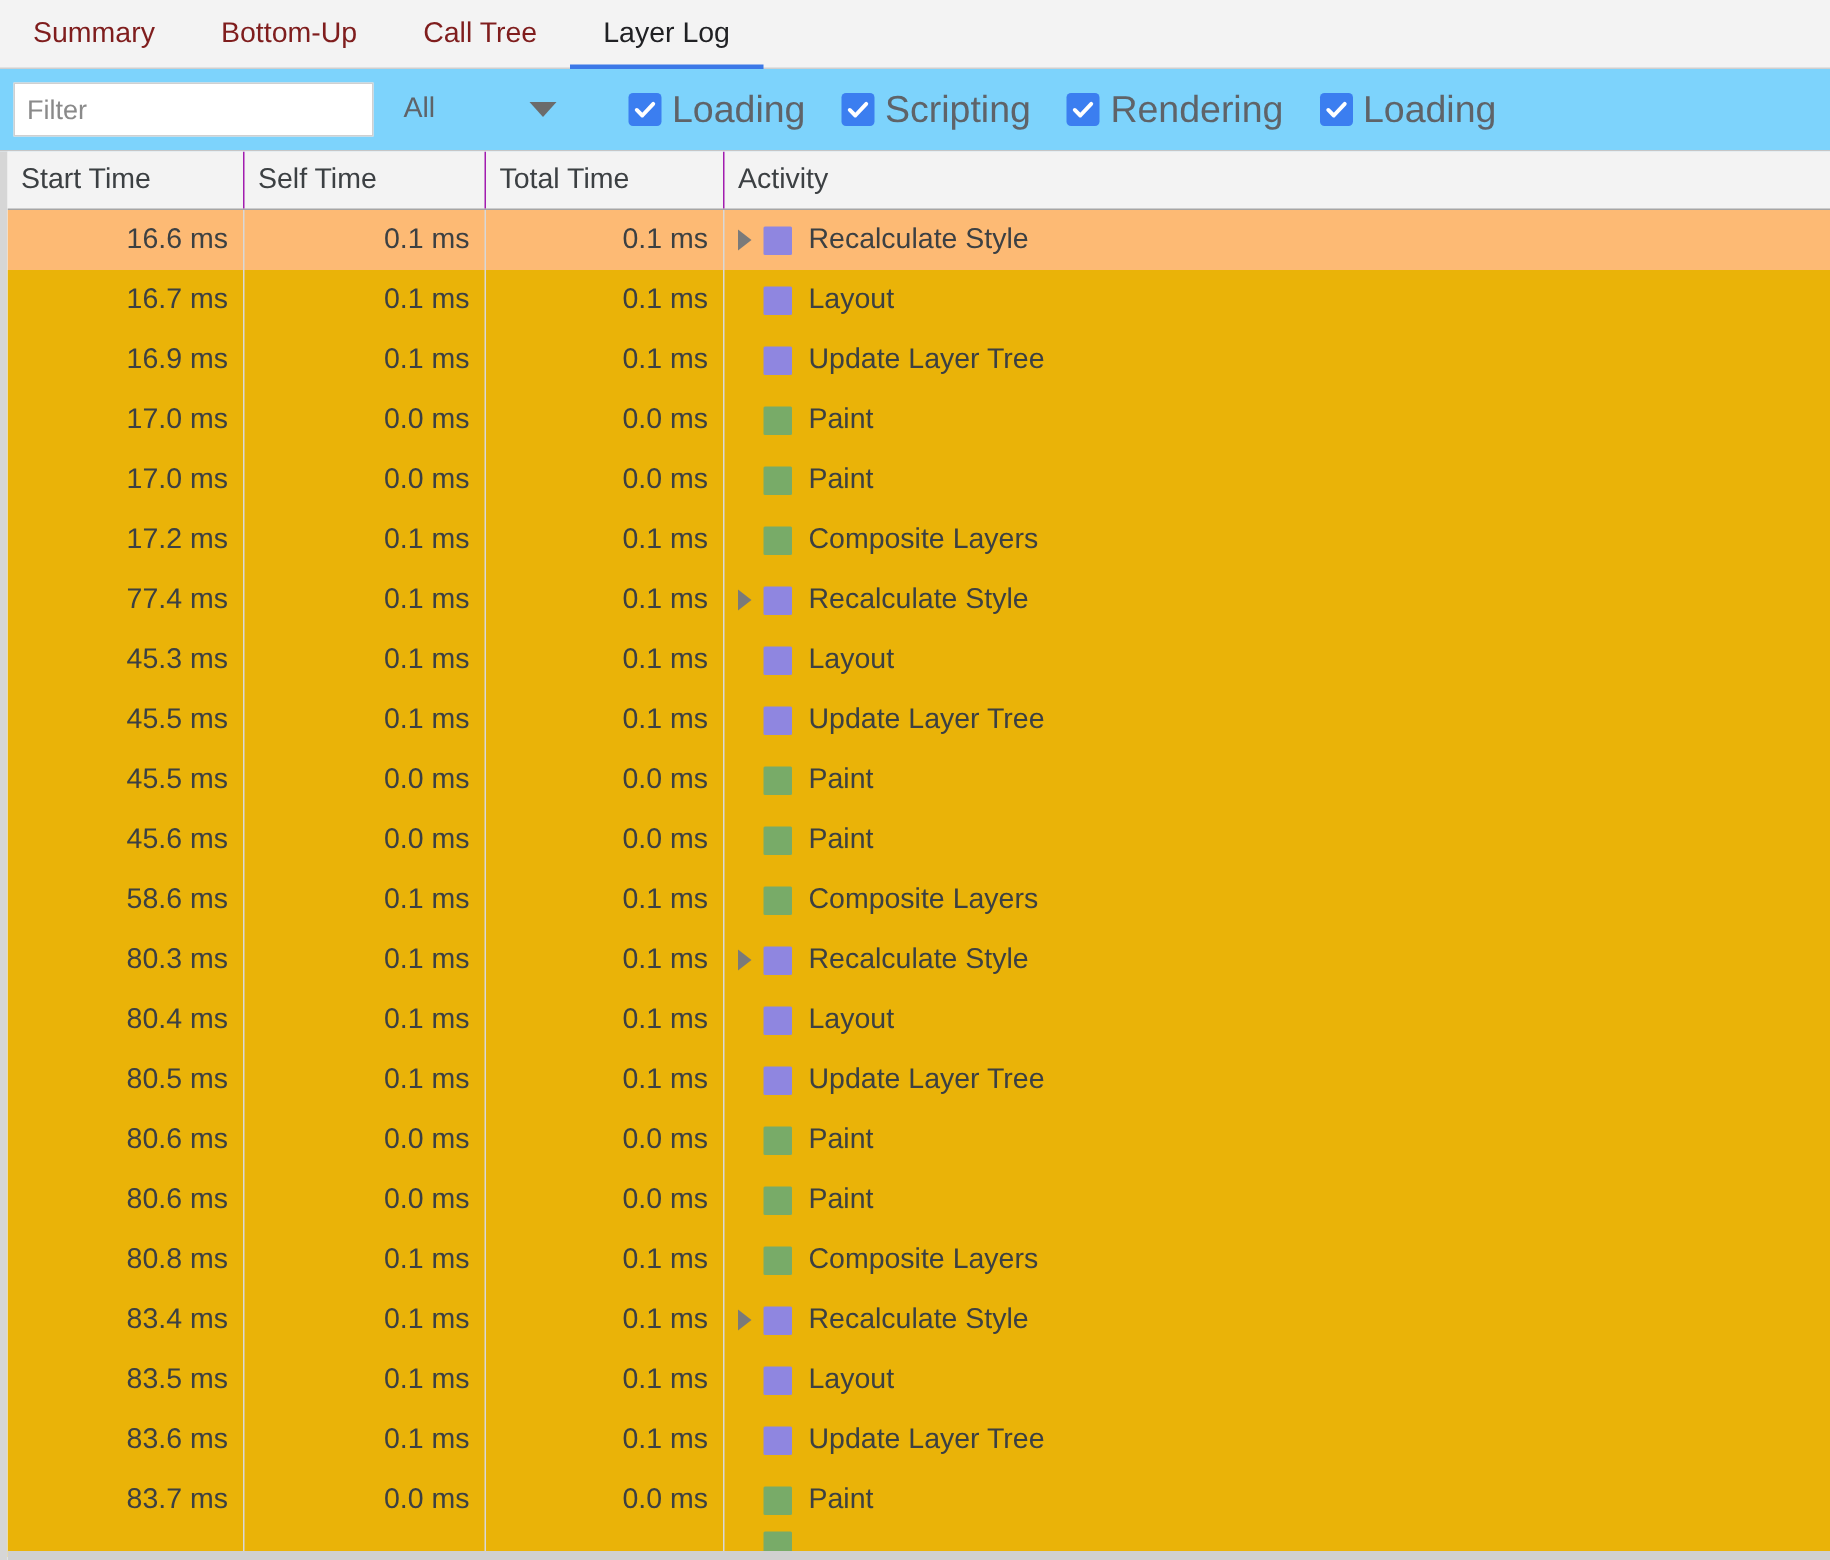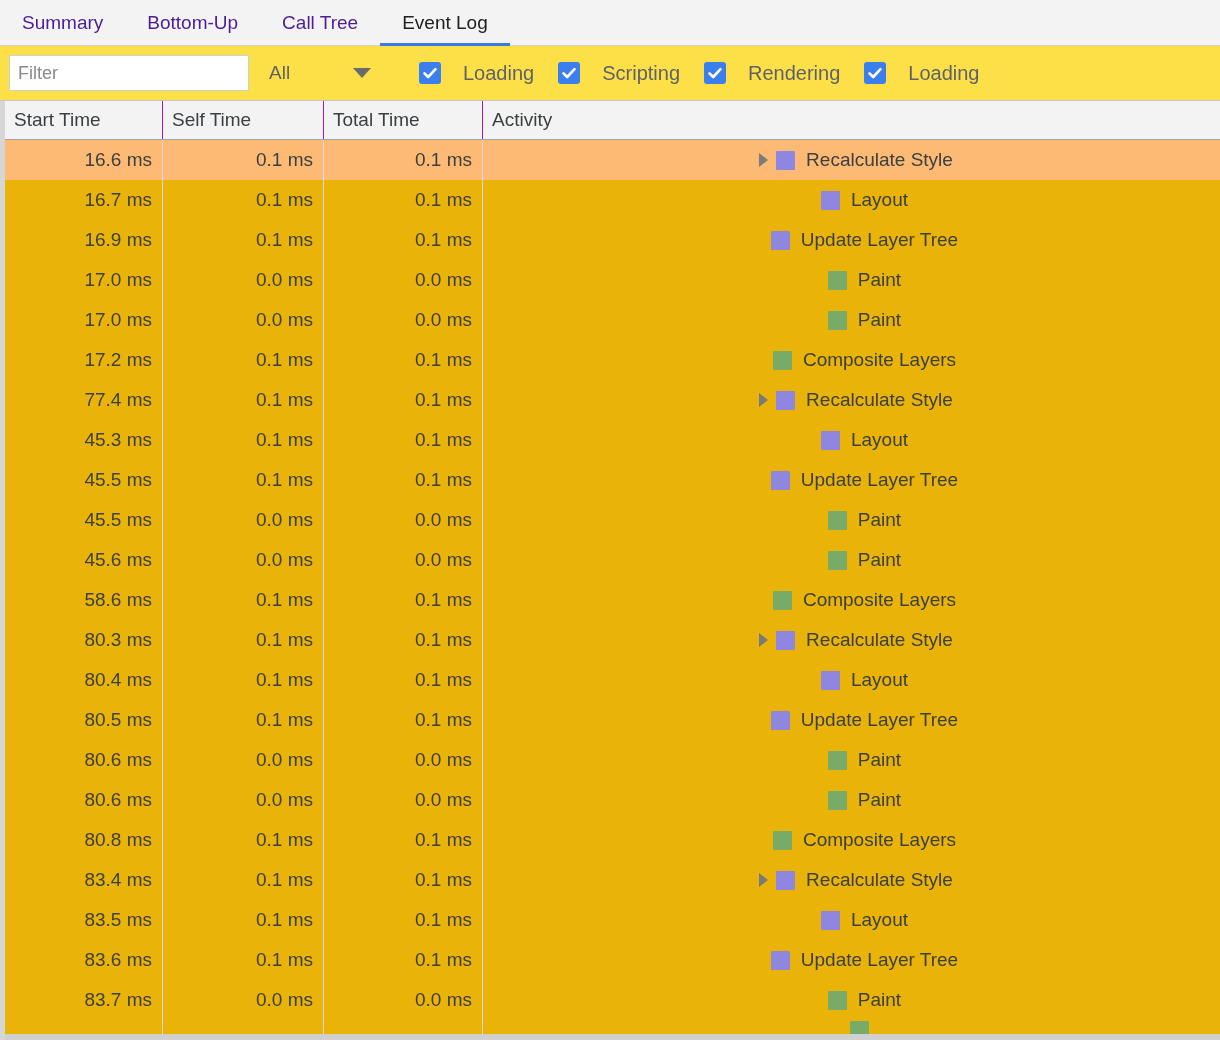--- a/index.html
+++ b/index.html
@@ -31,42 +31,42 @@
     flex: 0 0 auto;
     position: relative;
     border-bottom: 1px solid #cfcfcf;
     box-sizing: border-box;
   }
   .tab {
     display: flex;
     align-items: center;
     padding: 0 22px;
     font-size: 19px;
-    color: #4c1d95;
+    color: #7f1d1d;
     cursor: default;
     position: relative;
     white-space: nowrap;
   }
   .tab.active {
     color: #202124;
   }
   .tab.active::after {
     content: "";
     position: absolute;
     left: 0;
     right: 0;
     bottom: -1px;
     height: 3px;
     background: #3b78e7;
   }
 
   
   .toolbar {
     height: 55px;
-    background: #fde047;
+    background: #7dd3fc;
     display: flex;
     align-items: center;
     flex: 0 0 auto;
     padding: 0 9px;
     box-sizing: border-box;
     border-bottom: 1px solid #c6c6c6;
     position: relative;
   }
   .filter-input {
     width: 240px;
@@ -116,23 +116,23 @@
   .chk-box {
     width: 22px;
     height: 22px;
     border-radius: 3px;
     background: #3b7ef0;
     position: relative;
     flex: 0 0 auto;
   }
   .chk-box svg { display: block; }
   .chk-label {
-    font-size: 20px;
+    font-size: 25px;
     color: #5f6368;
-    margin-left: 22px;
+    margin-left: 7px;
     white-space: nowrap;
   }
 
   
   .table-wrap {
     flex: 1 1 auto;
     position: relative;
     overflow: hidden;
     background: #ffffff;
     border-left: 5px solid #d6d6d6;
@@ -188,21 +188,21 @@
     justify-content: flex-end;
     padding-right: 10px;
   }
   .cell.c-start  { width: 158px; }
   .cell.c-self   { width: 161px; }
   .cell.c-total  { width: 159px; }
   .cell.c-act {
     flex: 1 1 auto;
     border-right: none;
     padding-left: 0;
-    justify-content: center;
+    justify-content: flex-start;
   }
 
   .disclosure {
     width: 26px;
     flex: 0 0 auto;
     display: flex;
     align-items: center;
     justify-content: center;
   }
   .tri {
@@ -242,21 +242,21 @@
 </style>
 </head>
 <body>
 
 <div id="app">
 
   <div class="tabbar" id="tabbar">
       <div class="tab">Summary</div>
       <div class="tab">Bottom-Up</div>
       <div class="tab">Call Tree</div>
-      <div class="tab active">Event Log</div>
+      <div class="tab active">Layer Log</div>
     </div>
 
   <div class="toolbar">
     <input class="filter-input" type="text" placeholder="Filter" value="" style="">
 
     <div class="select-wrap">
       <span class="select-label">All</span>
       <span class="select-chevron"></span>
     </div>
 

